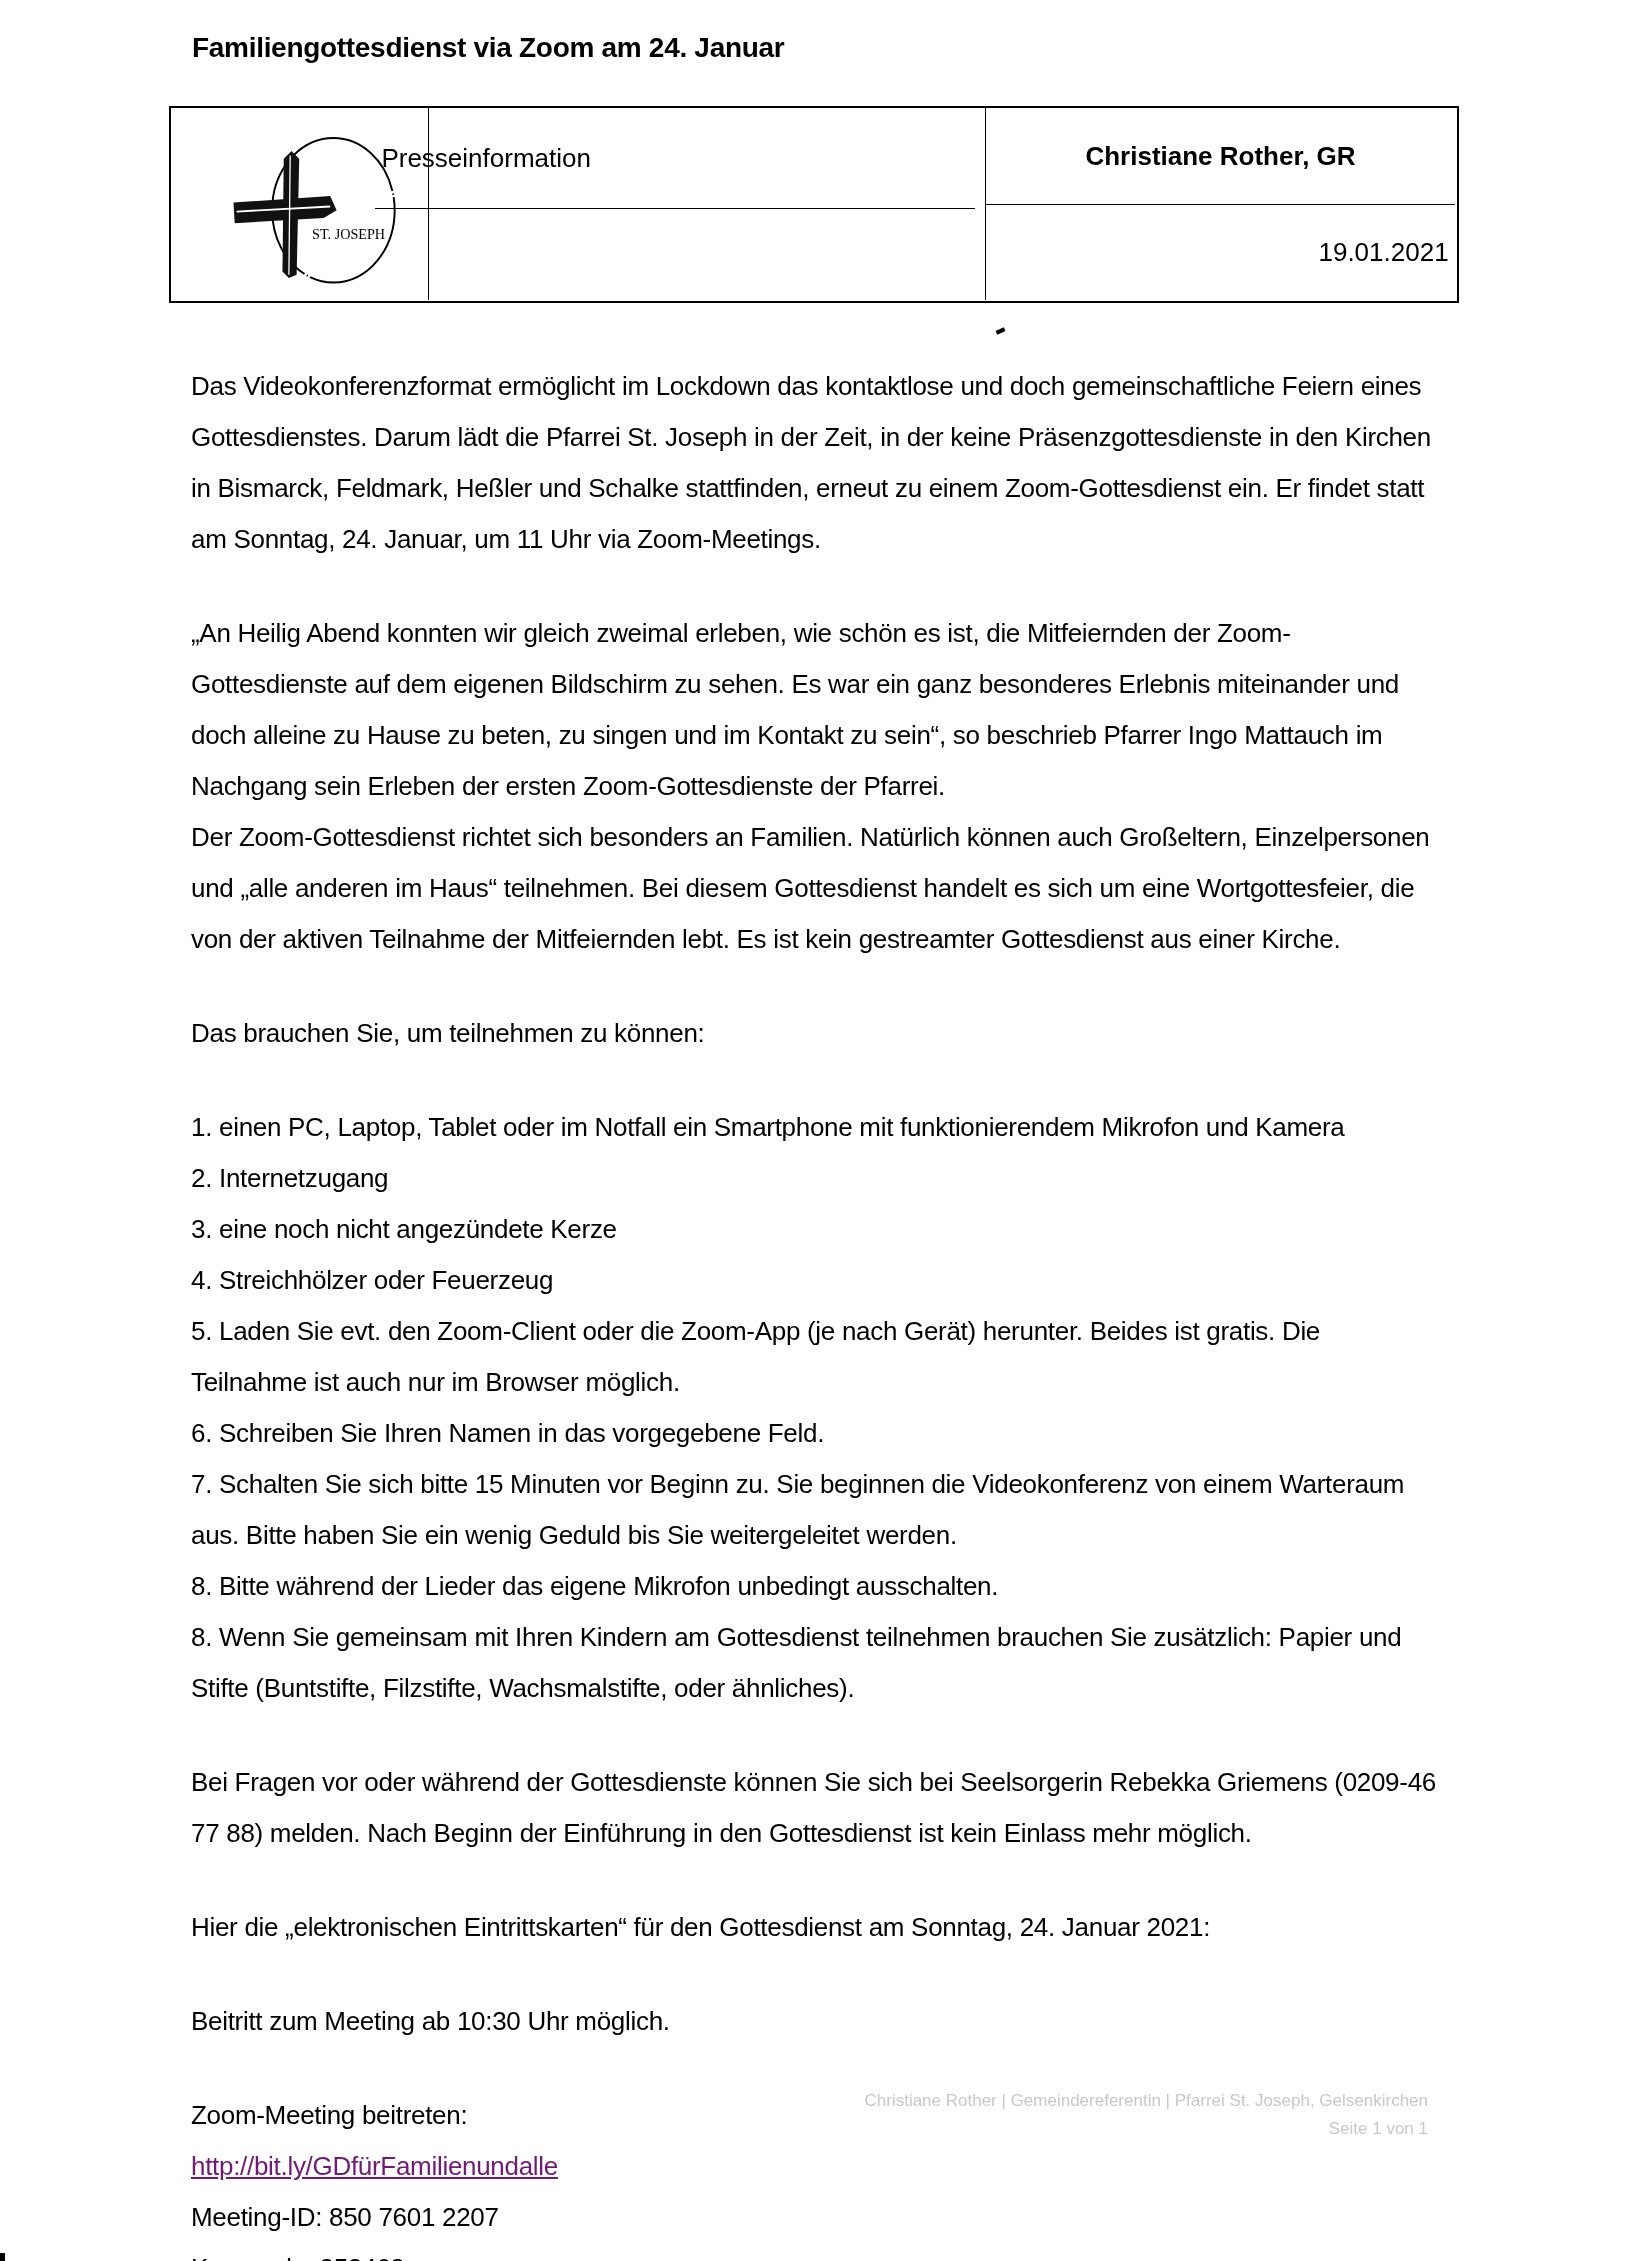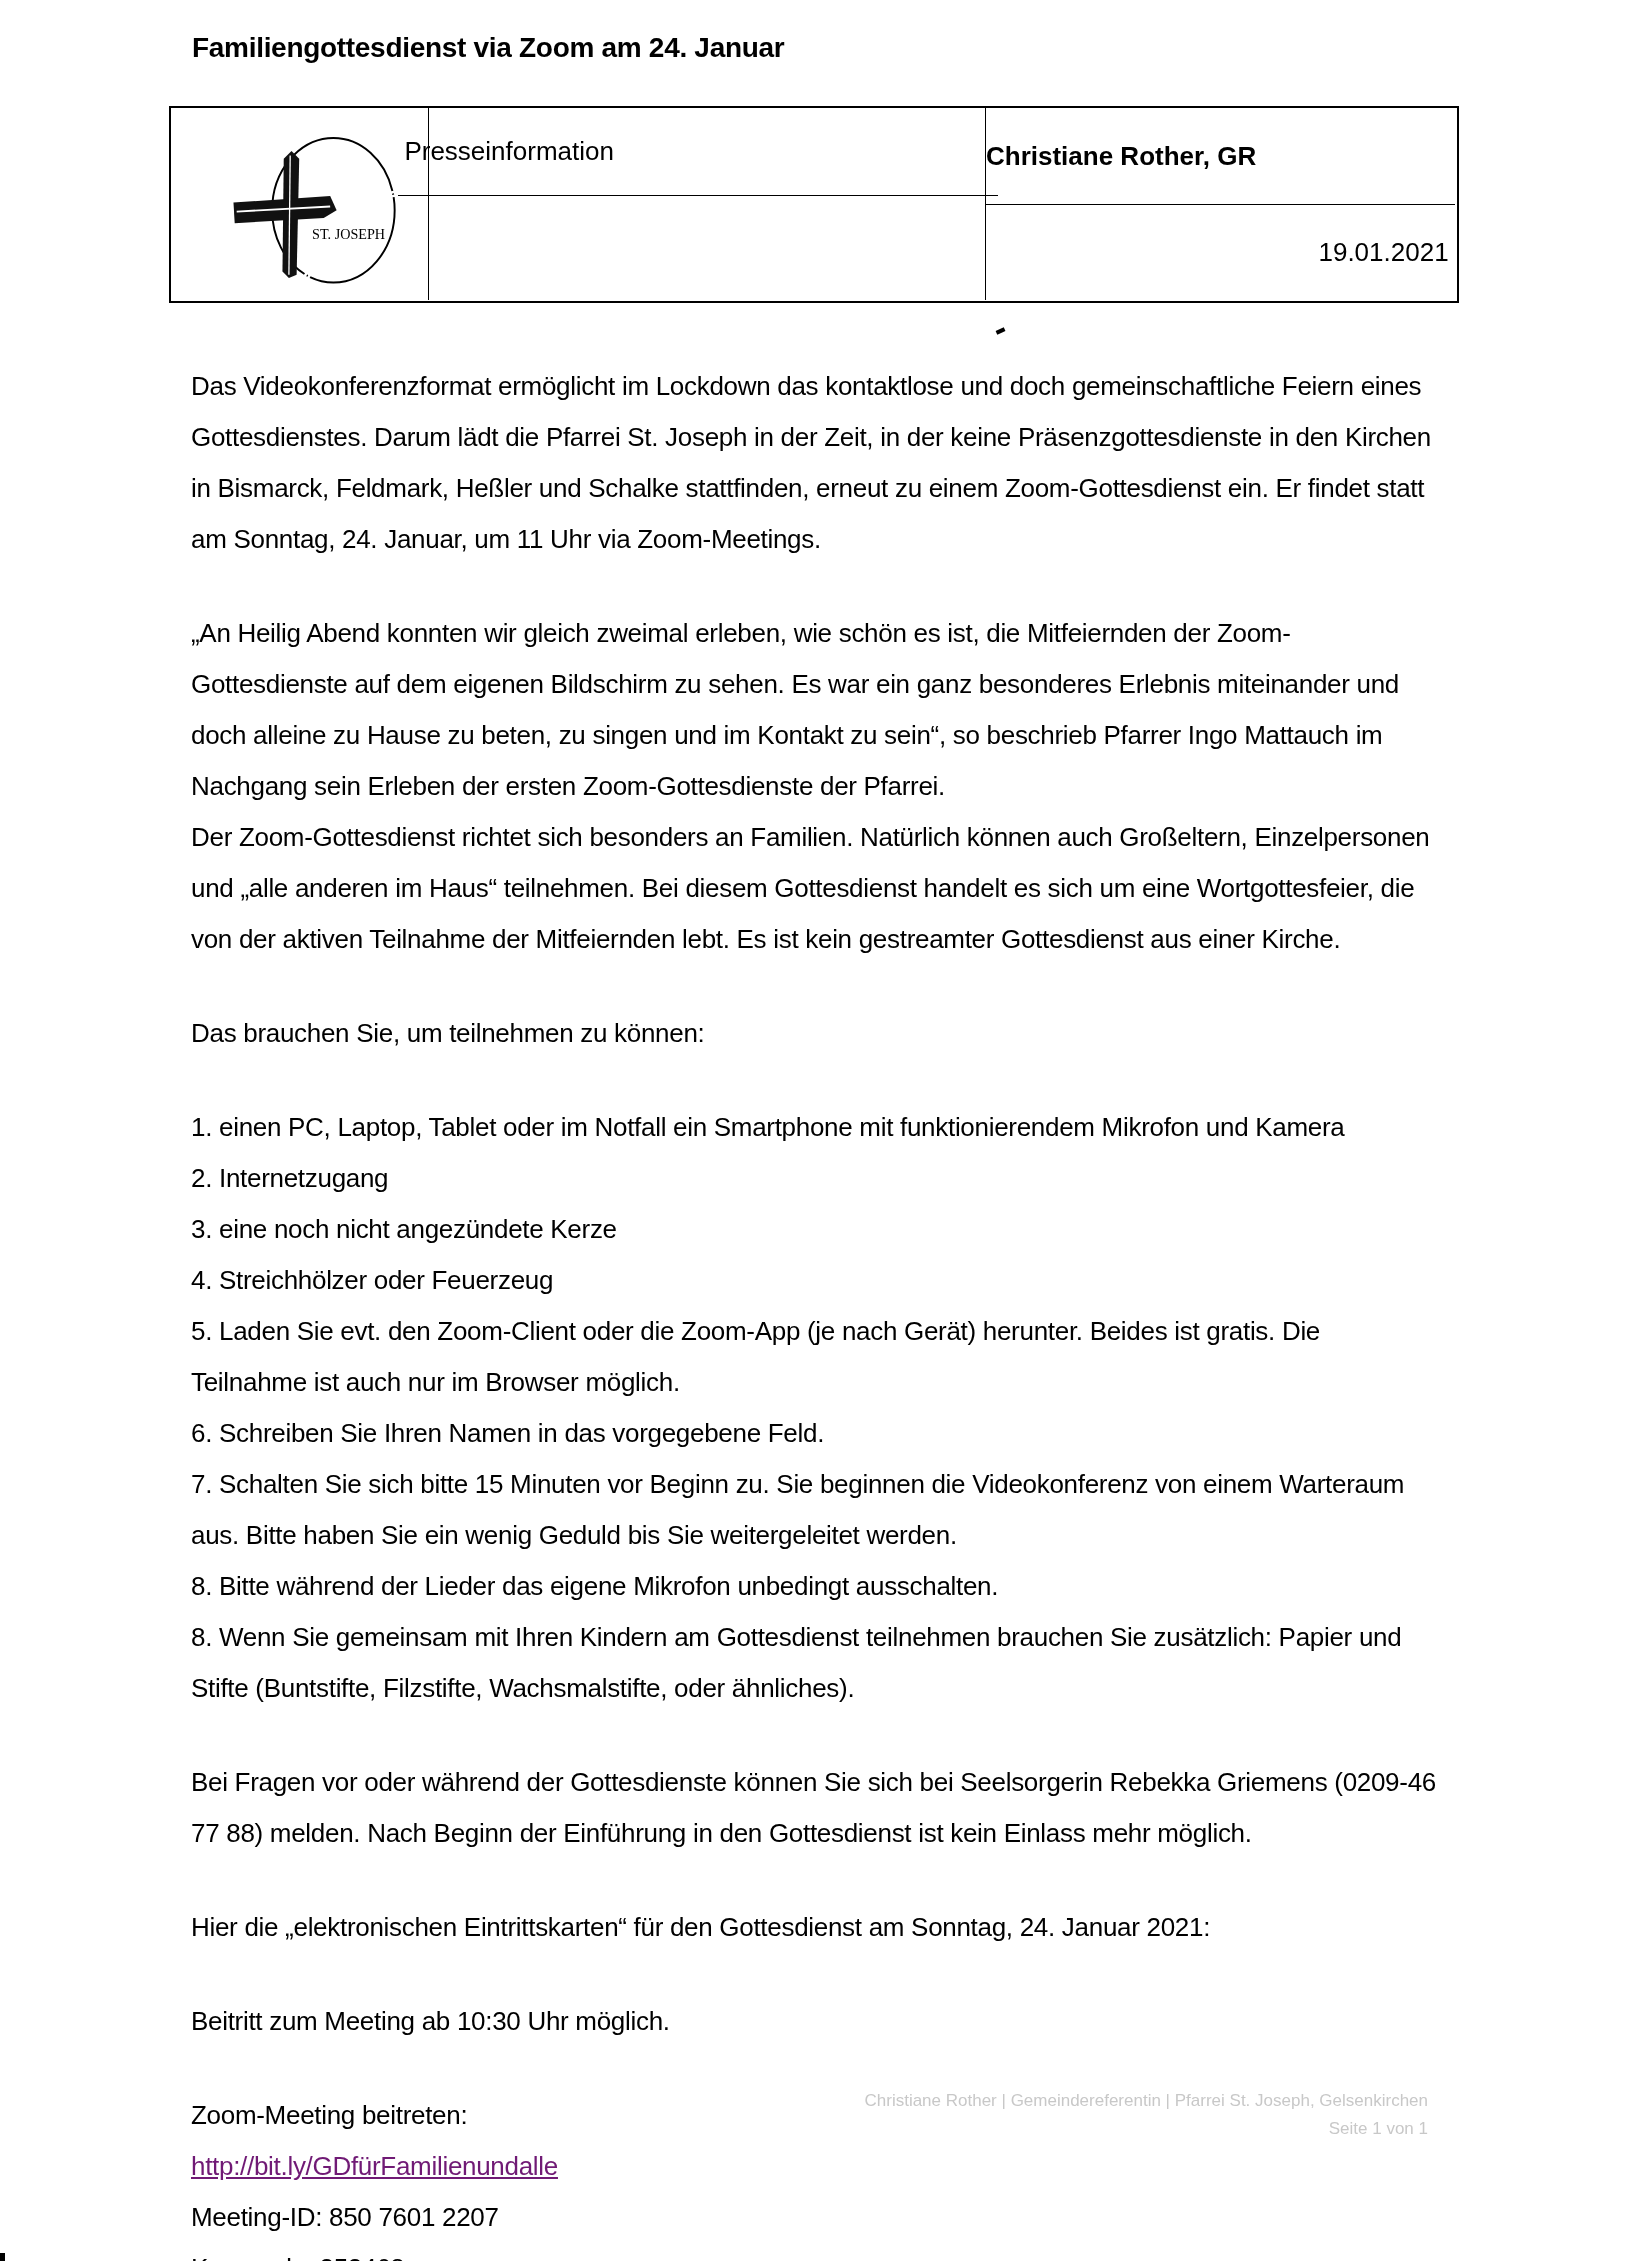--- a/index.html
+++ b/index.html
@@ -17,22 +17,22 @@
       border: 2.6px solid #000; box-sizing: border-box;
     }
     .logo-cell {
       position: absolute; left: 0; top: 0; width: 215px; height: 192px;
       border-right: 1.9px solid #000; box-sizing: border-box; margin-left: 43px;
     }
     .cell {
       position: absolute; box-sizing: border-box;
       display: flex; align-items: center; font-size: 26px;
     }
-    .c-press { left: 227px; top: 0; width: 600px; height: 88px; padding-left: 6.4px; border-bottom: 1.9px solid #000; }
-    .c-author { left: 814px; top: 0; width: 470px; height: 97px; justify-content: flex-start; font-weight: bold; border-left: 1.9px solid #000; border-bottom: 1.9px solid #000; }
+    .c-press { left: 204px; top: 0; width: 600px; height: 101px; padding-left: 6.4px; border-bottom: 1.9px solid #000; }
+    .c-author { left: 814px; top: 0; width: 470px; height: 97px; justify-content: center; font-weight: bold; border-left: 1.9px solid #000; border-bottom: 1.9px solid #000; }
     .c-subject { left: 215px; top: 97px; width: 600px; height: 95px; padding-left: 6.4px; font-weight: bold; }
     .c-date { left: 814px; top: 97px; width: 470px; height: 95px; justify-content: flex-end; padding-right: 6.4px; border-left: 1.9px solid #000; }
     .logo-svg { position: absolute; left: 13px; top: 11.6px; }
     .scan-mark {
       position: absolute; left: 996px; top: 329px; width: 9px; height: 3.9px;
       background: #000; transform: rotate(-25deg);
     }
     .body-text {
       position: absolute; left: 191px; top: 361px; width: 1251px;
       font-size: 26px; line-height: 51px; letter-spacing: -0.3px;

